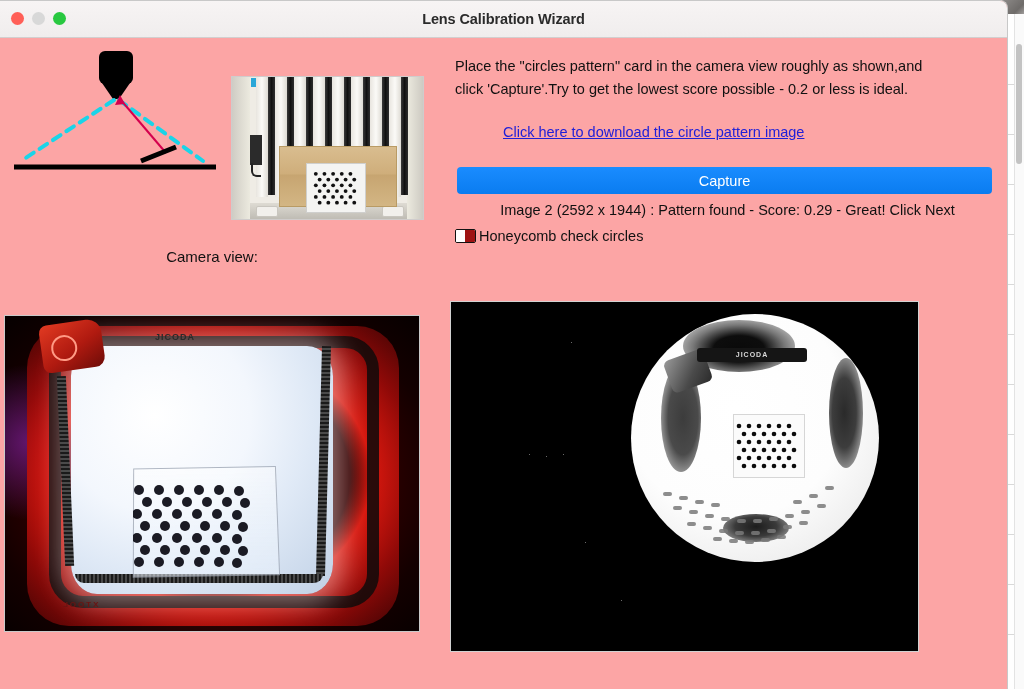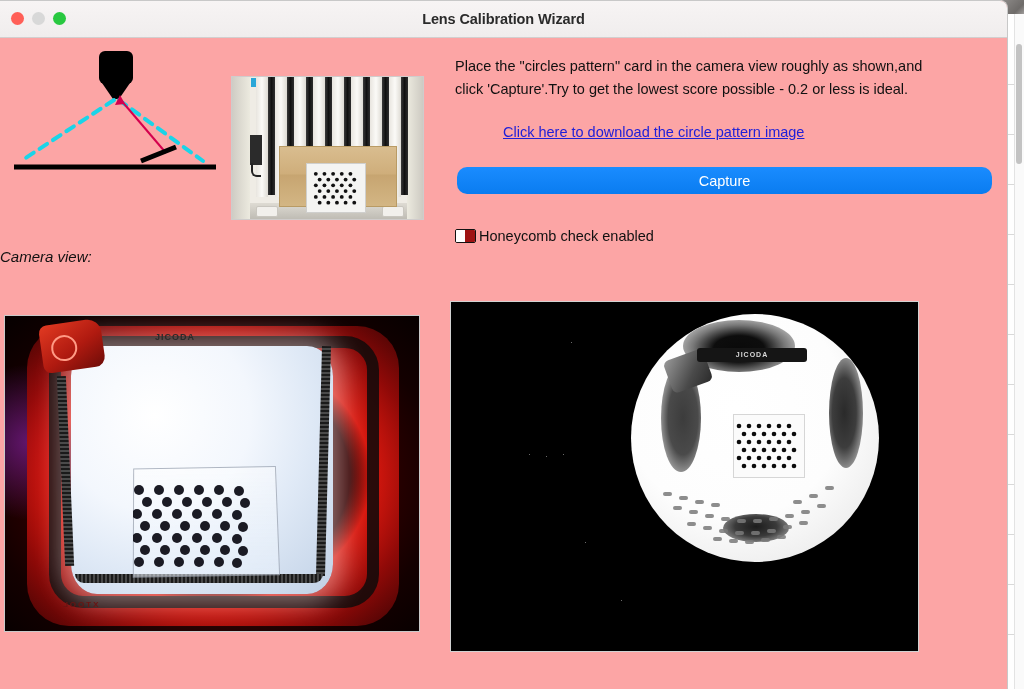--- a/index.html
+++ b/index.html
@@ -138,21 +138,21 @@
     background: #f2f0ec; border: 1px solid #c9c6bf; border-radius: 2px;
   }
   #rp-topleft-blue {
     position: absolute; left: 19px; top: 1px; width: 14px; height: 9px;
     background: #2aa7d8;
   }
 
   
   #camera-view-label {
     position: absolute; left: 0px; top: 210px; width: 424px;
-    font-size: 15px; color: #111; font-style: italic;
+    text-align: center; font-size: 15px; color: #111;
   }
 
   
   #camera-photo {
     position: absolute; left: 4px; top: 277px;
     width: 416px; height: 317px;
     background: #000;
     border: 1px solid #c9c9c9;
     overflow: hidden;
   }
@@ -291,21 +291,21 @@
   }
   #download-link {
     position: absolute; left: 456px; top: 86px;
     font-size: 14.5px; color: #2020d8;
     text-decoration: underline; cursor: pointer; margin-left: 47px;
   }
   #capture-button {
     position: absolute; left: 457px; top: 129px;
     width: 535px; height: 27px;
     background: linear-gradient(180deg,#1a8cff 0%, #0a7cf0 100%);
-    border: none; border-radius: 10px;
+    border: none; border-radius: 4px;
     color: #fff; font-size: 14.5px; font-family: "Liberation Sans", sans-serif;
     cursor: pointer;
   }
   #status-text {
     position: absolute; left: 455px; top: 164px; width: 545px;
     text-align: center; font-size: 14.5px; color: #111;
   }
   #honeycomb-row {
     position: absolute; left: 455px; top: 190px;
     display: flex; align-items: center; gap: 3px;
@@ -613,24 +613,25 @@
 
     <div id="instructions">
       <div>Place the "circles pattern" card in the camera view roughly as shown,and</div>
       <div>click 'Capture'.Try to get the lowest score possible - 0.2 or less is ideal.</div>
     </div>
 
     <a id="download-link" href="#">Click here to download the circle pattern image</a>
 
     <button id="capture-button">Capture</button>
 
+    <div id="status-text">Image 2 (2592 x 1944) : Pattern found - Score: 0.29 - Great! Click Next</div>
 
     <div id="honeycomb-row">
       <span id="honeycomb-toggle">
         <span class="t-off"></span>
           <span class="t-on"></span>
       </span>
-      <span>Honeycomb check enabled</span>
+      <span>Honeycomb check circles</span>
     </div>
 
 
   </div>
 </div>
 
 </body></html>

